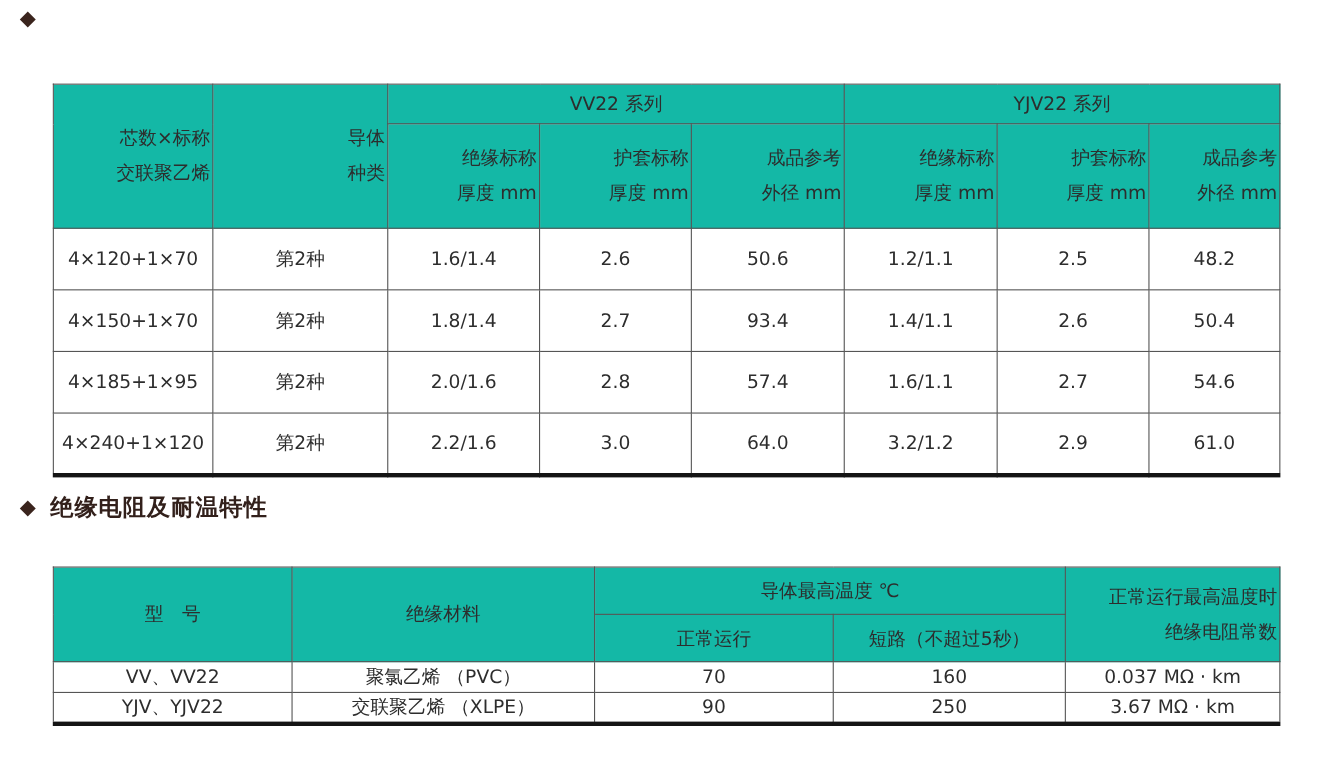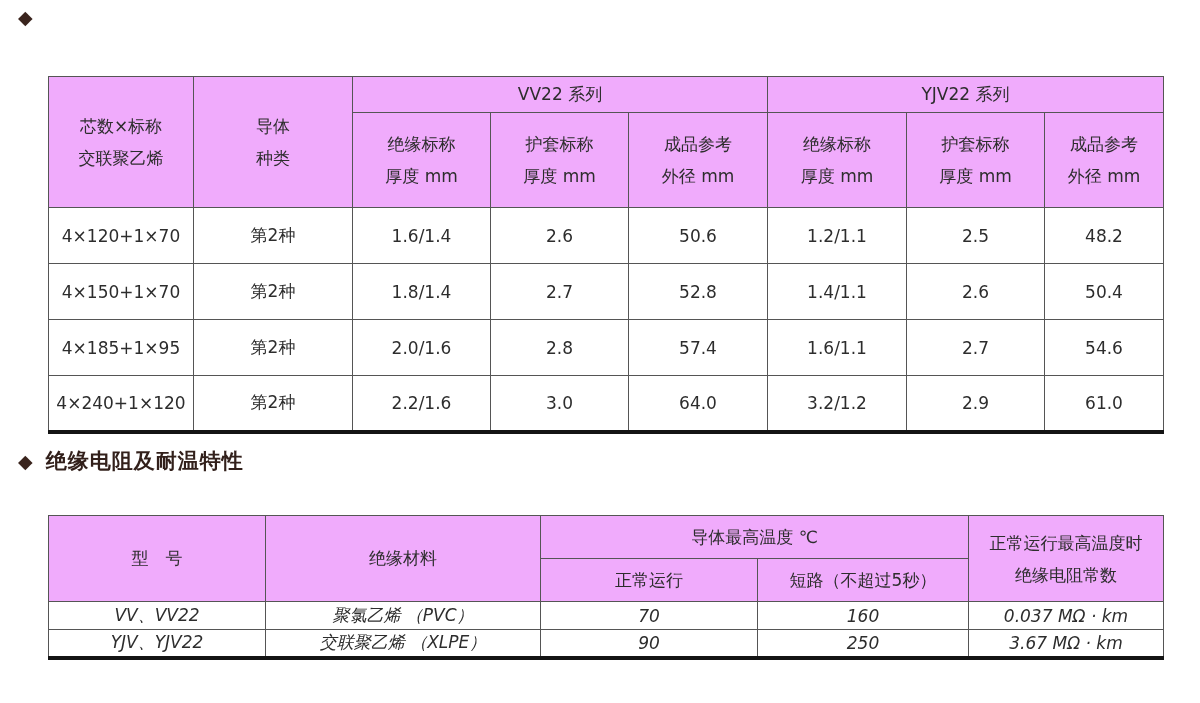--- a/index.html
+++ b/index.html
@@ -31,28 +31,28 @@
     font-size:17px;
   }
   #table-1{top:76px;width:1115px;}
   #table-2{top:515px;width:1115px;}
   td{
     border:1px solid #555555;
     text-align:center;vertical-align:middle;
     padding:0 2px;
     color:#2d2d2d;
   }
-  td.hd{background:#f0abfc;}
-  .ln{line-height:32px;}
+  td.hd{background:#14b8a6;}
+  .ln{line-height:32px;text-align:right;}
   #table-1 tr.band{height:36px;}
   #table-1 tr.sub{height:95px;padding-left:21px;}
   #table-1 tr.data{height:56px;}
   #table-2 tr.band{height:43px;}
   #table-2 tr.sub{height:43px;}
-  #table-2 tr.data{height:28px;font-style:italic;}
+  #table-2 tr.data{height:28px;}
 </style>
 </head>
 <body>
 
 <div class="heading" id="heading-1">
   <span class="diamond">◆</span>
 </div>
 
 <table id="table-1">
   <colgroup>
@@ -112,21 +112,21 @@
     <td>50.6</td>
     <td>1.2/1.1</td>
     <td>2.5</td>
     <td>48.2</td>
   </tr>
   <tr class="data">
     <td>4×150+1×70</td>
     <td>第2种</td>
     <td>1.8/1.4</td>
     <td>2.7</td>
-    <td>52.8</td>
+    <td>93.4</td>
     <td>1.4/1.1</td>
     <td>2.6</td>
     <td>50.4</td>
   </tr>
   <tr class="data">
     <td>4×185+1×95</td>
     <td>第2种</td>
     <td>2.0/1.6</td>
     <td>2.8</td>
     <td>57.4</td>

